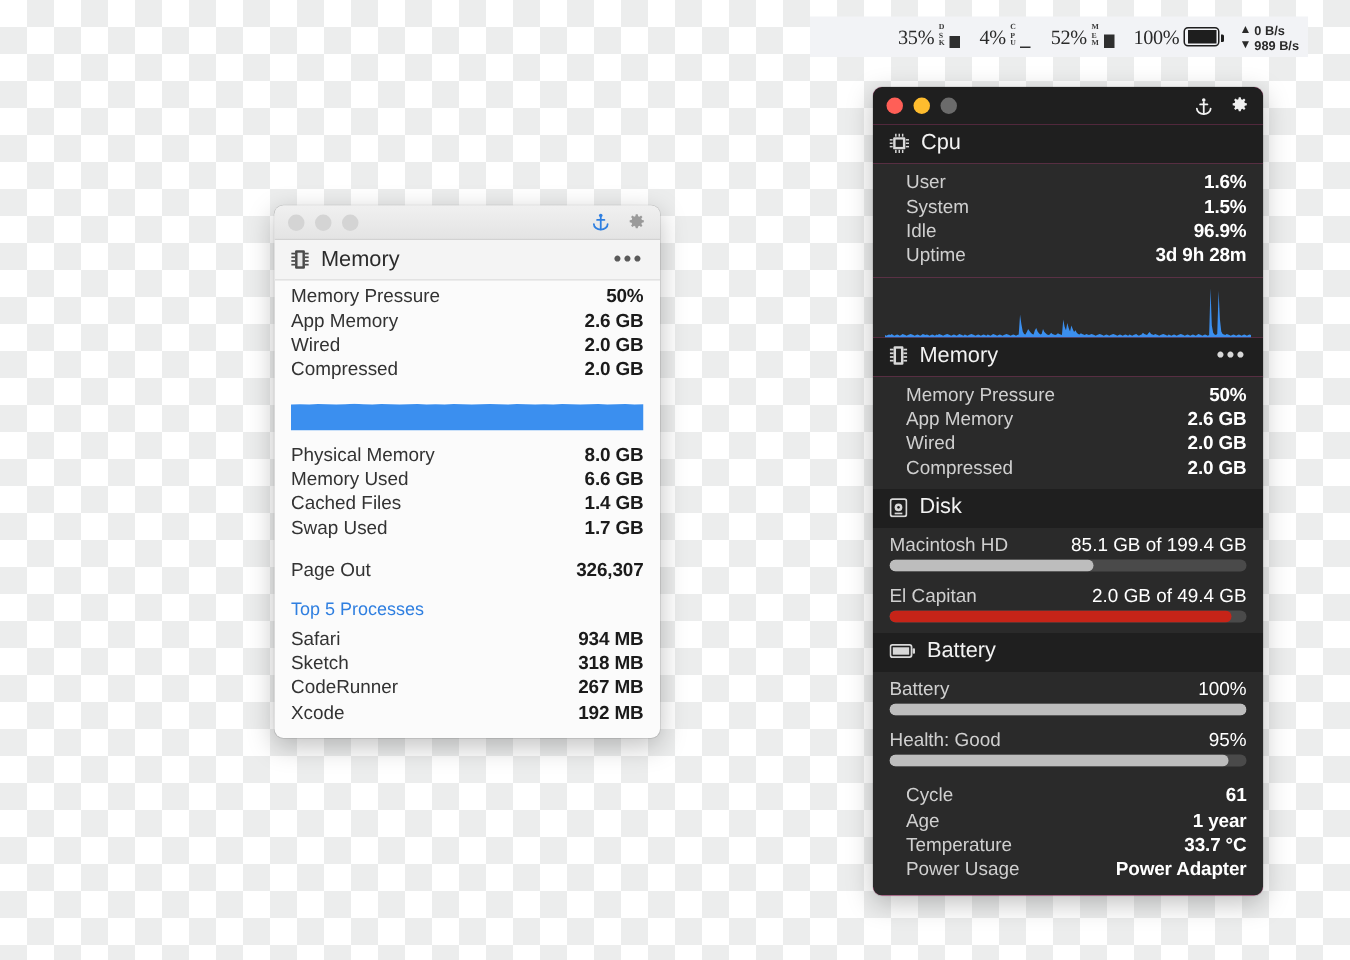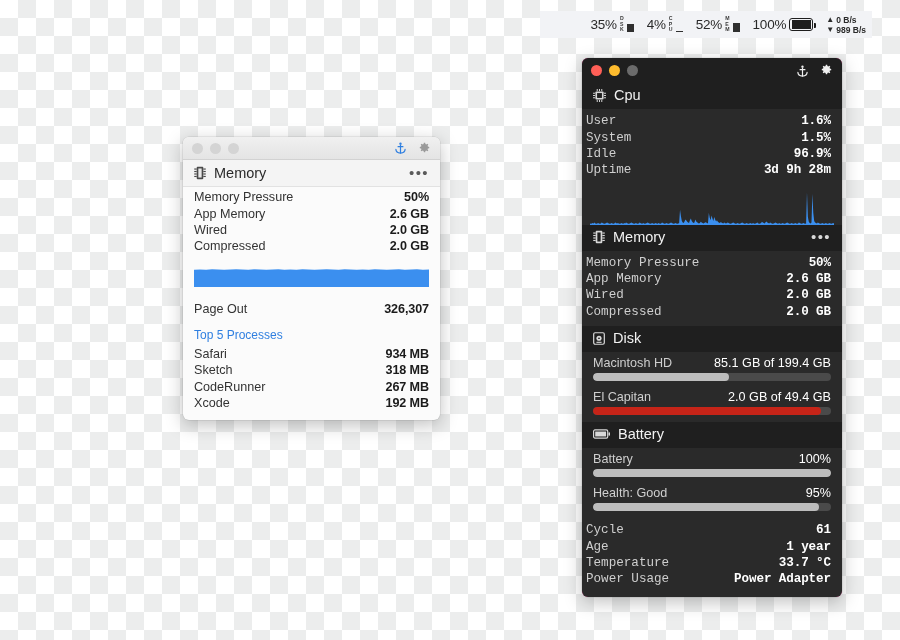--- a/index.html
+++ b/index.html
@@ -32,21 +32,21 @@
     top: 11px;
     width: 332px;
     height: 27px;
     background: #f2f3f6;
     display: flex;
     align-items: center;
     justify-content: flex-end;
     padding-right: 6px;
     gap: 13px;
   }
-  .mb-group { display: flex; align-items: center; gap: 3px; }
+  .mb-group { display: flex; align-items: center; gap: 3px; font-family: Liberation Serif, serif; }
   .mb-pct {
     font-size: 13.5px;
     color: #2a2a2a;
     letter-spacing: -0.2px;
   }
   .mb-vlabel {
     display: flex;
     flex-direction: column;
     justify-content: center;
     font-size: 5.2px;
@@ -171,21 +171,21 @@
     top: 58px;
     width: 260px;
     background: #ec4899;
     color: #e9e9e9;
   }
   #win-dark .titlebar { background: #1f1f1f; height: 25px; }
   #win-dark .sec-head { color: #f2f2f2; background: #1f1f1f; padding: 4px 11px 6px 11px; }
   #win-dark .sec-head .dots { color: #d8d8d8; }
   #win-dark .row .k { color: #cfcfcf; }
   #win-dark .row .v { color: #ffffff; font-weight: bold; }
-  #win-dark .rows { background: #2a2a2a; padding: 4px 11px 6px 4px; font-family: Liberation Mono, monospace; }
+  #win-dark .rows { background: #2a2a2a; padding: 4px 11px 6px 22px; }
 
   .graph-dark {
     background: #2a2a2a;
     height: 40px;
     padding: 0 8px;
   }
   .graph-dark svg { display: block; width: 100%; height: 100%; }
 
   .meter-block { padding: 4px 11px 7px 11px; background: #2a2a2a; }
   .meter-row {
@@ -335,20 +335,38 @@
       <span class="v">2.0 GB</span>
     </div>
   </div>
 
   <div class="graph-light">
     <svg id="light-graph" viewBox="0 0 234 18" preserveAspectRatio="none">
         <path d="M 0 18 L 0.00 0.72 L 6.00 0.54 L 12.00 0.72 L 18.00 0.36 L 24.00 0.54 L 30.00 0.72 L 36.00 0.54 L 42.00 0.18 L 48.00 0.54 L 54.00 0.72 L 60.00 0.36 L 66.00 0.54 L 72.00 0.72 L 78.00 0.54 L 84.00 0.36 L 90.00 0.72 L 96.00 0.54 L 102.00 0.72 L 108.00 0.36 L 114.00 0.54 L 120.00 0.72 L 126.00 0.54 L 132.00 0.36 L 138.00 0.54 L 144.00 0.72 L 150.00 0.36 L 156.00 0.54 L 162.00 0.72 L 168.00 0.54 L 174.00 0.72 L 180.00 0.36 L 186.00 0.54 L 192.00 0.72 L 198.00 0.54 L 204.00 0.36 L 210.00 0.72 L 216.00 0.54 L 222.00 0.36 L 228.00 0.72 L 234.00 0.54 L 234 18 Z" fill="#3b8fef"></path>
       </svg>
   </div>
 
+  <div class="rows">
+    <div class="row">
+      <span class="k">Physical Memory</span>
+      <span class="v">8.0 GB</span>
+    </div>
+    <div class="row">
+      <span class="k">Memory Used</span>
+      <span class="v">6.6 GB</span>
+    </div>
+    <div class="row">
+      <span class="k">Cached Files</span>
+      <span class="v">1.4 GB</span>
+    </div>
+    <div class="row">
+      <span class="k">Swap Used</span>
+      <span class="v">1.7 GB</span>
+    </div>
+  </div>
 
   <div class="rows" style="padding-top:8px">
     <div class="row">
       <span class="k">Page Out</span>
       <span class="v">326,307</span>
     </div>
   </div>
 
   <div id="light-top5-title">Top 5 Processes</div>
 

